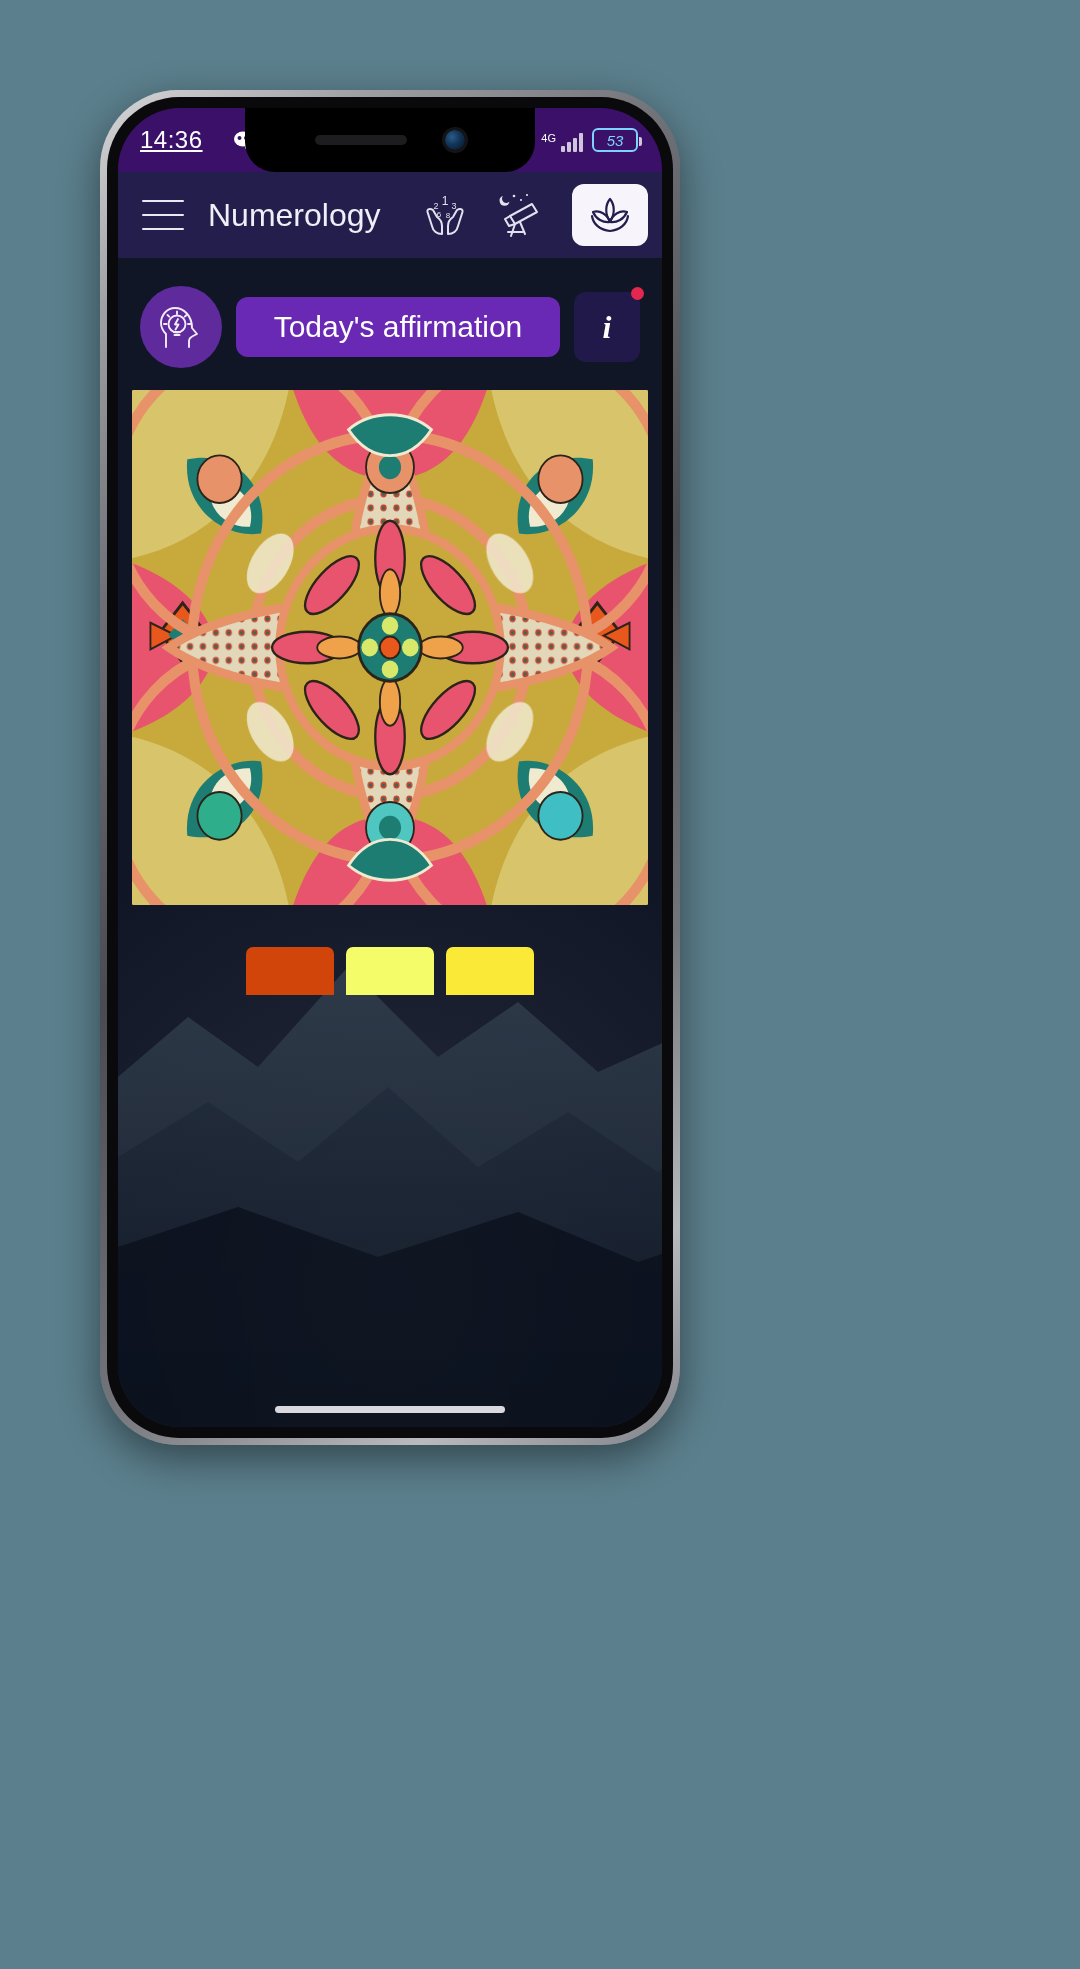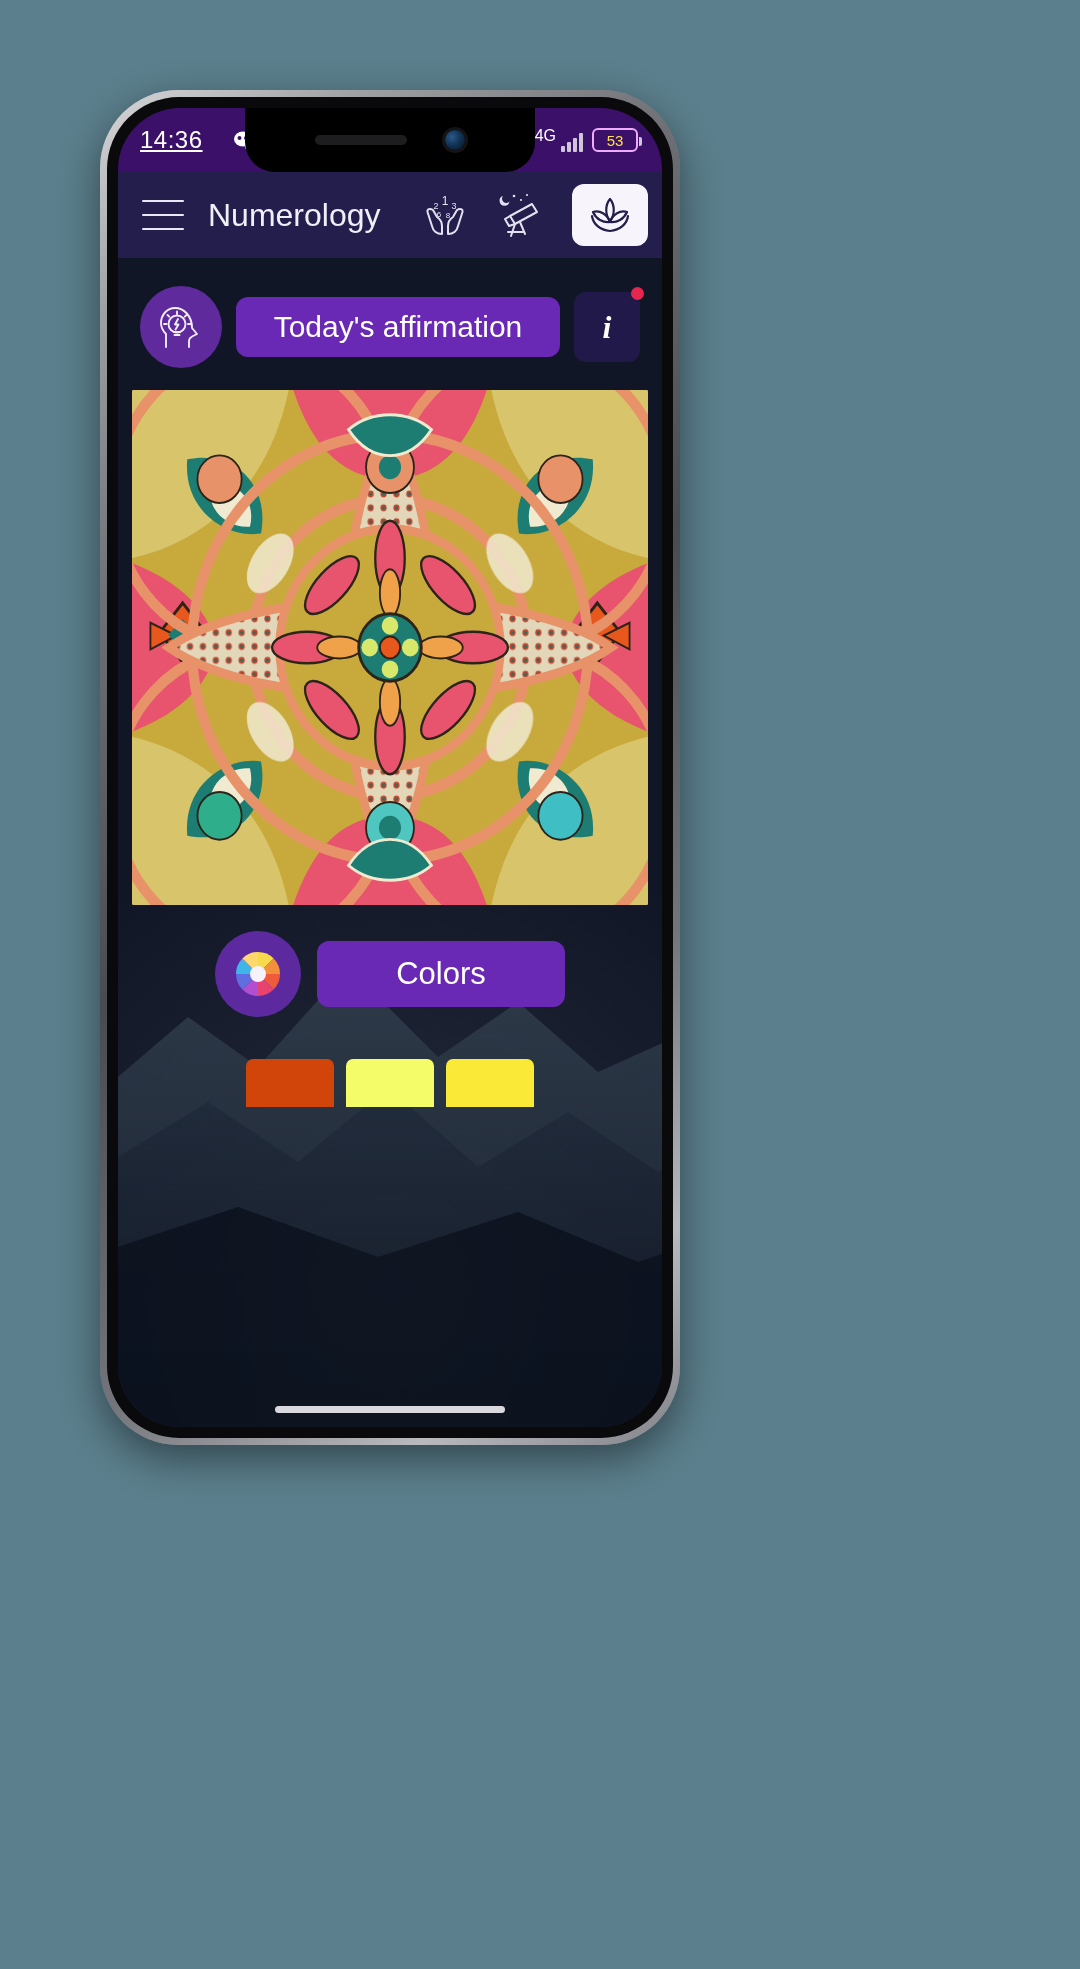--- a/index.html
+++ b/index.html
@@ -98,30 +98,31 @@
   }
 
   .sig-bars { display: flex; align-items: flex-end; gap: 2px; height: 20px; }
   .sig-bars i { display:block; width: 4px; background: #cfc6da; border-radius: 1px; }
   .sig-bars i:nth-child(1){ height: 6px; }
   .sig-bars i:nth-child(2){ height: 10px; }
   .sig-bars i:nth-child(3){ height: 14px; }
   .sig-bars i:nth-child(4){ height: 19px; }
   .sig-dim i { background: #6e6680; }
 
-  #net-type { font-size: 16px; line-height: 1; margin-bottom: 8px; margin-right:-4px;}
+  #net-type { font-size: 11px; line-height: 1; margin-bottom: 8px; margin-right:-4px;}
 
   #battery {
     position: relative;
     width: 46px; height: 24px;
-    border: 2px solid #f0abfc;
+    border: 2px solid #7dd3fc;
     border-radius: 6px;
     display: flex; align-items: center; justify-content: center;
     font-size: 15px;
-    color: #fde047;
+    color: #7dd3fc;
+    font-style: italic;
   }
   #battery::after {
     content: ""; position: absolute; right: -6px; top: 7px;
     width: 3px; height: 9px; background: #cfc6da; border-radius: 0 2px 2px 0;
   }
 
   
   #app-header {
     position: relative;
     z-index: 20;
@@ -520,40 +521,20 @@
 
             <g fill="#f0ead0" opacity="0.85">
               <ellipse cx="150" cy="175" rx="20" ry="34" transform="rotate(35 150 175)"></ellipse>
               <ellipse cx="410" cy="175" rx="20" ry="34" transform="rotate(-35 410 175)"></ellipse>
               <ellipse cx="150" cy="345" rx="20" ry="34" transform="rotate(-35 150 345)"></ellipse>
               <ellipse cx="410" cy="345" rx="20" ry="34" transform="rotate(35 410 345)"></ellipse>
             </g>
           </svg>
         </div>
 
-        <div id="colors-row">
-          <div id="colorwheel-icon">
-            <svg width="58" height="58" viewBox="0 0 58 58">
-              <g transform="translate(29,29)">
-                <path d="M0 0 L0 -22 A22 22 0 0 1 15.6 -15.6 Z" fill="#f7d94c"></path>
-                <path d="M0 0 L15.6 -15.6 A22 22 0 0 1 22 0 Z" fill="#f2913c"></path>
-                <path d="M0 0 L22 0 A22 22 0 0 1 15.6 15.6 Z" fill="#ef5a3a"></path>
-                <path d="M0 0 L15.6 15.6 A22 22 0 0 1 0 22 Z" fill="#e8426e"></path>
-                <path d="M0 0 L0 22 A22 22 0 0 1 -15.6 15.6 Z" fill="#b24fd0"></path>
-                <path d="M0 0 L-15.6 15.6 A22 22 0 0 1 -22 0 Z" fill="#5f6fe0"></path>
-                <path d="M0 0 L-22 0 A22 22 0 0 1 -15.6 -15.6 Z" fill="#3fb6e8"></path>
-                <path d="M0 0 L-15.6 -15.6 A22 22 0 0 1 0 -22 Z" fill="#ffd76b"></path>
-                <circle cx="0" cy="0" r="8" fill="#f6f2fb"></circle>
-              </g>
-            </svg>
-          </div>
-          <div id="colors-btn">
-            <span>Colors</span>
-          </div>
-        </div>
 
 
         <div id="swatch-row">
           <div class="swatch" style="background: rgb(209, 69, 11);"></div>
           <div class="swatch" style="background: rgb(244, 252, 106);"></div>
           <div class="swatch" style="background: rgb(251, 233, 56);"></div>
         </div>
 
         <div id="home-indicator"></div>
       </div>

